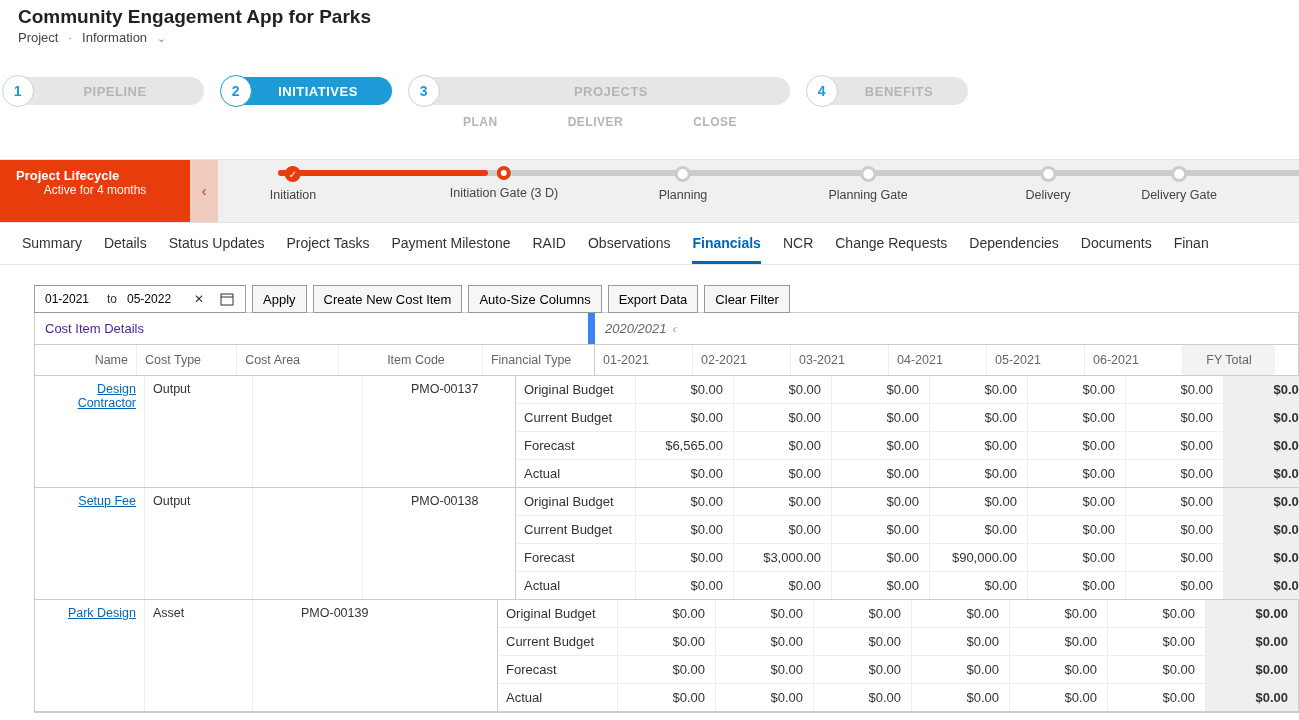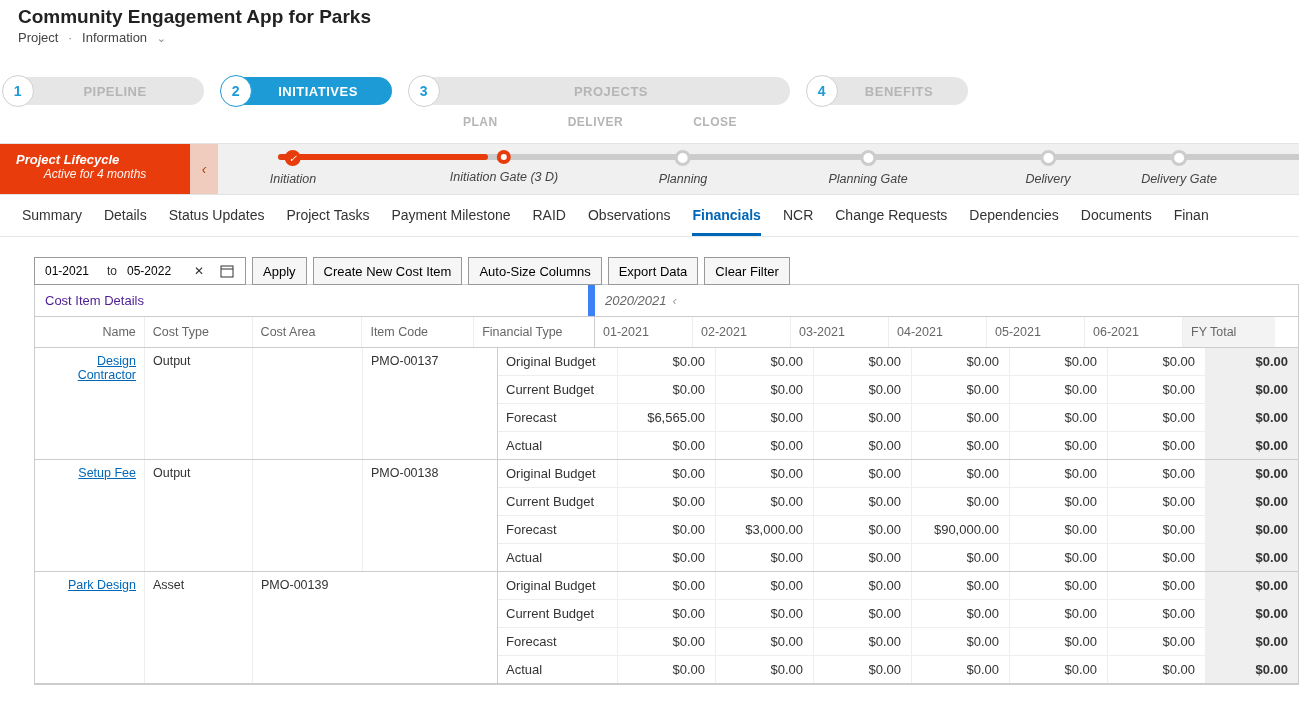--- a/index.html
+++ b/index.html
@@ -17,21 +17,21 @@
 .pill.gray { background:#e6e6e6; }
 .pill.active { background:#1c9bd7; color:#fff; }
 .pill.active .num { color:#1c9bd7; border-color:#1c9bd7; }
 .pill.w1 { width:200px; }
 .pill.w2 { width:170px; }
 .pill.w3 { width:380px; }
 .pill.w4 { width:160px; }
 
 .subphase { display:flex; gap:70px; justify-content:center; margin-top:10px; color:#b5b5b5; font-weight:700; font-size:12px; letter-spacing:0.5px; }
 
-.lifecycle-bar { display:flex; align-items:stretch; background:#f0f0f0; margin-top:14px; border-top:1px solid #e3e3e3; border-bottom:1px solid #e3e3e3; height:52px;font-style:italic; }
+.lifecycle-bar { display:flex; align-items:stretch; background:#f0f0f0; margin-top:30px; border-top:1px solid #e3e3e3; border-bottom:1px solid #e3e3e3; height:64px; }
 .lifecycle-label { background:#e83c0c; color:#fff; padding:8px 16px; font-size:13px; width:190px; }
 .lifecycle-label .t1 { font-weight:600; }
 .lifecycle-label .t2 { font-size:12px; opacity:0.95;text-align:center; }
 .collapse-btn { width:28px; background:#f0ccbf; display:flex; align-items:center; justify-content:center; color:#b03a0c; font-size:14px; cursor:pointer; }
 .timeline { flex:1; position:relative; padding-top:6px; }
 .track { position:absolute; top:10px; left:60px; right:-20px; height:6px; background:#ccc; border-radius:3px; }
 .track-fill { position:absolute; top:10px; left:60px; width:210px; height:6px; background:#e83c0c; border-radius:3px; }
 .nodes { position:relative; display:flex; }
 .node { position:absolute; text-align:center; transform:translateX(-50%); }
 .node .dot { width:16px; height:16px; border-radius:50%; margin:0 auto; background:#fff; border:3px solid #ccc; }
@@ -58,24 +58,24 @@
 .grid-header-top .right .chev { margin-left:6px; color:#999; }
 
 .grid-head { display:flex; border-bottom:1px solid #ccc; background:#fff; }
 .colgroup-left { display:flex; width:560px; border-right:1px solid #ccc; }
 .colgroup-right { display:flex; flex:1; }
 .hcell { padding:8px 8px; color:#666; font-size:12.5px; border-right:1px solid #eee; }
 .hcell:last-child { border-right:none; }
 .c-name { width:110px;text-align:right; }
 .c-type { width:108px; }
 .c-area { width:110px; }
-.c-code { width:112px; }
+.c-code { width:112px;margin-left:40px; }
 .c-fin  { width:120px; }
 .c-month { width:98px; text-align:left; }
-.c-total { width:92px; text-align:left; font-weight:400; background:#f3f3f3; }
+.c-total { width:92px; text-align:center; font-weight:400; background:#f3f3f3; }
 
 .grid-body .row-group { display:flex; border-bottom:1px solid #ccc; }
 .rg-left { display:flex; width:560px; border-right:1px solid #ccc; }
 .rg-left .cell { padding:6px 8px; font-size:12.5px; border-right:1px solid #eee; }
 .rg-left .cell:last-child { border-right:none; }
 .rg-left .link { color:#0067b8; text-decoration:underline; cursor:pointer; }
 .rg-right { flex:1; }
 .fin-row { display:flex; border-bottom:1px solid #eee; }
 .fin-row:last-child { border-bottom:none; }
 .fin-label { width:120px; padding:6px 8px; border-right:1px solid #eee; }

